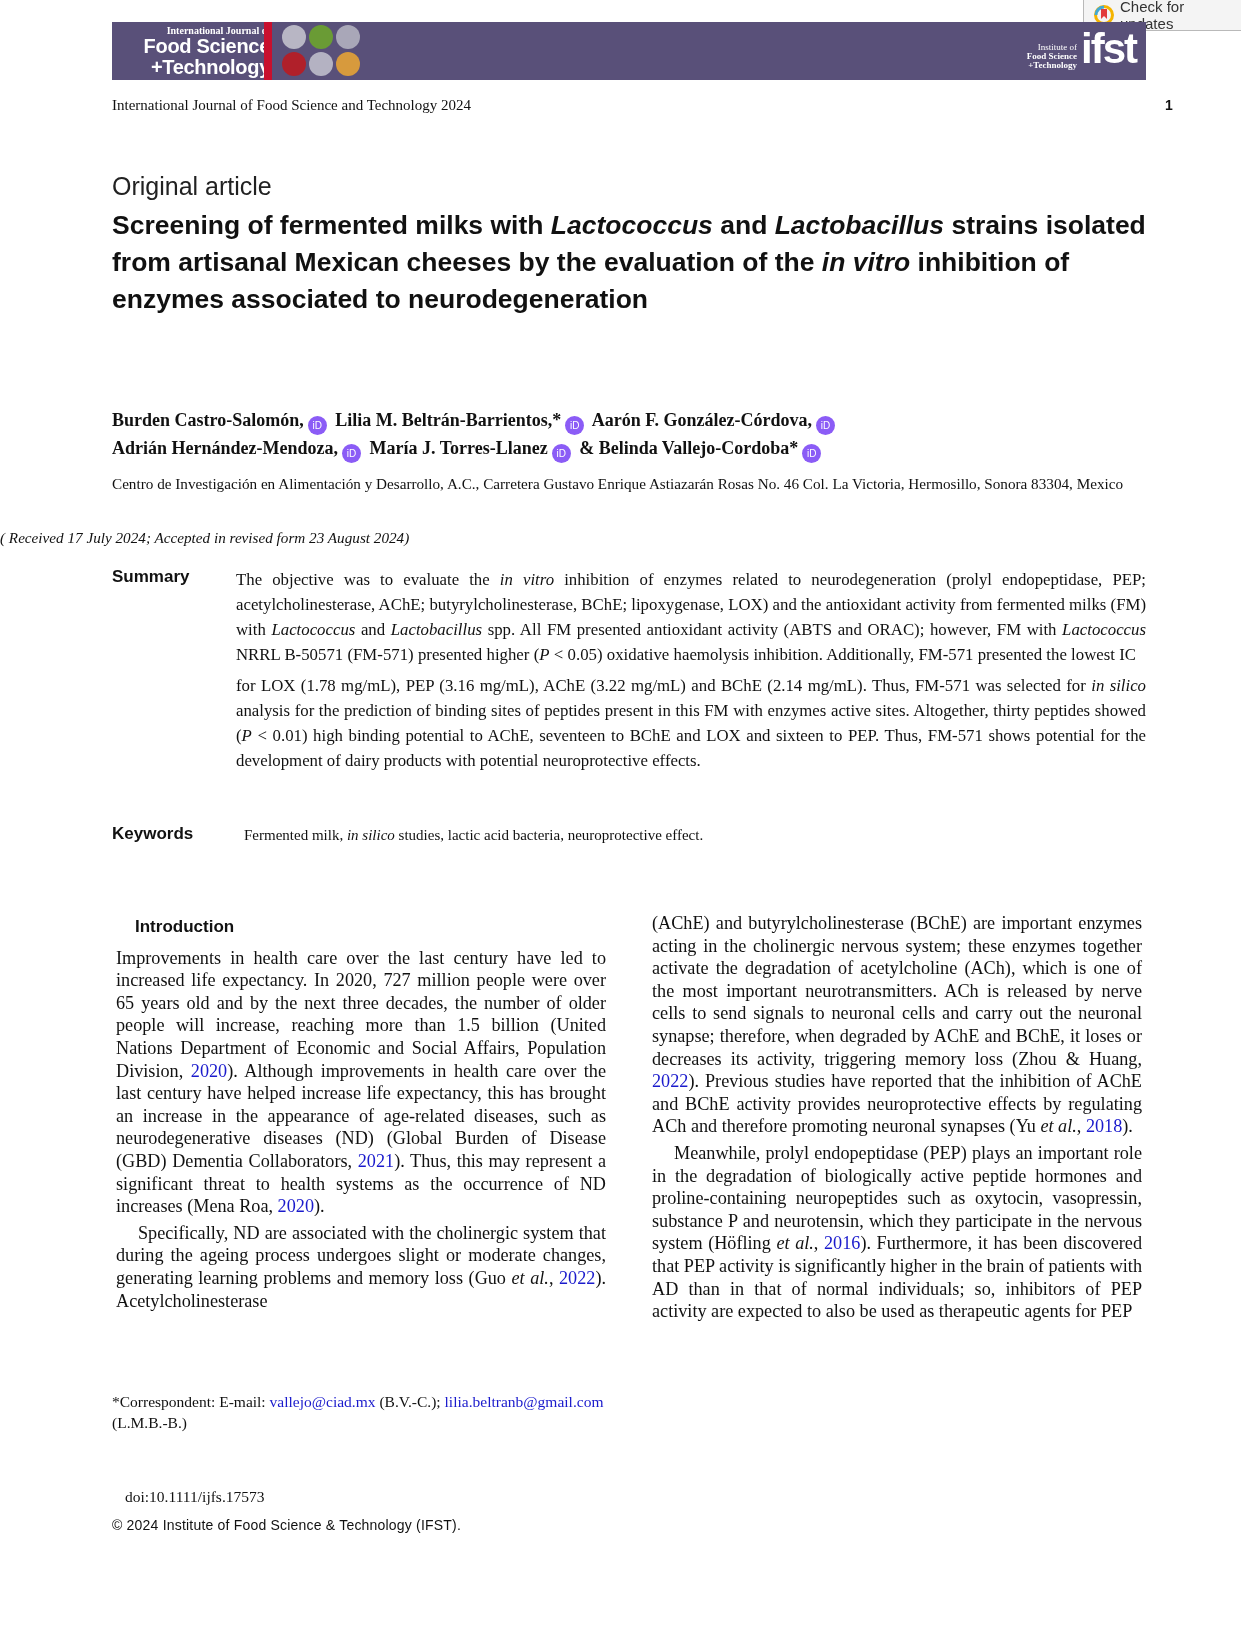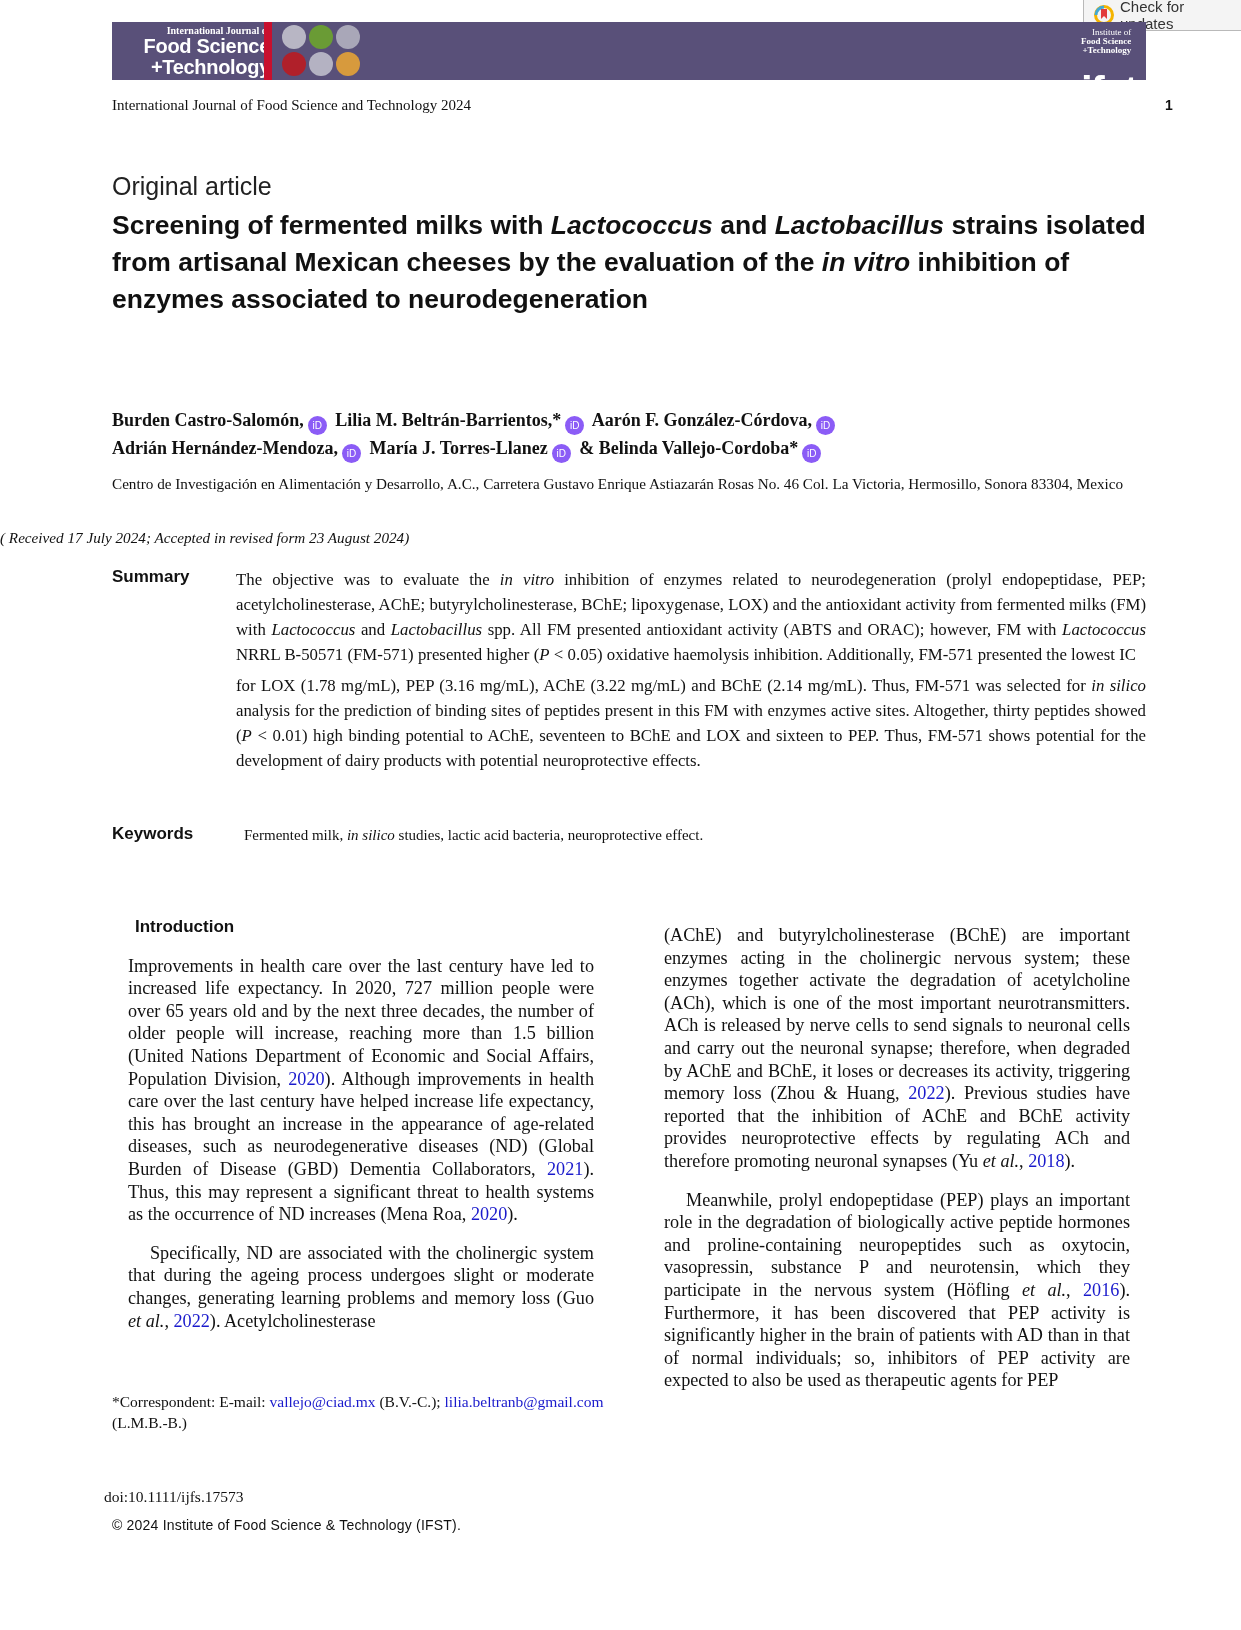--- a/index.html
+++ b/index.html
@@ -22,21 +22,21 @@
   }
   .banner-journal {
     position: absolute; left: 8px; top: 3px; width: 150px; color: #fff; text-align: right;
     font-family: "Liberation Sans", sans-serif;
   }
   .banner-journal .small { font-family: "Liberation Serif", serif; font-weight: bold; font-size: 10px; line-height: 11px; display:block; }
   .banner-journal .big { font-weight: bold; font-size: 20px; line-height: 21px; display:block; letter-spacing: -0.3px; }
   .banner-redbar { position: absolute; left: 152px; top: 0; width: 8px; height: 58px; background: #c8102e; }
   .banner-circles { position: absolute; left: 170px; top: 3px; width: 80px; height: 52px; }
   .circ { position: absolute; width: 24px; height: 24px; border-radius: 50%; }
-  .ifst { position: absolute; right: 10px; top: 6px; display: flex; align-items: flex-start; gap: 16px; color: #fff; flex-direction: column; }
+  .ifst { position: absolute; right: 10px; top: 6px; display: flex; align-items: flex-end; gap: 4px; color: #fff; }
   .ifst-text { font-family: "Liberation Serif", serif; font-size: 9px; line-height: 9px; text-align: right; }
   .ifst-text b { font-weight: bold; }
   .ifst-logo { font-family: "Liberation Sans", sans-serif; font-weight: bold; font-size: 42px; line-height: 42px; letter-spacing: -2px; }
 
   .running-head { position: absolute; left: 112px; top: 97px; font-size: 15px; }
   .page-num { position: absolute; left: 1165px; top: 97px; font-family: "Liberation Sans", sans-serif; font-weight: bold; font-size: 14px; }
 
   .article-type { position: absolute; left: 112px; top: 172px; font-family: "Liberation Sans", sans-serif; font-size: 25px; color: #222; }
   .title {
     position: absolute; left: 112px; top: 207px; width: 1040px;
@@ -56,27 +56,27 @@
   .label-sans { font-family: "Liberation Sans", sans-serif; font-weight: bold; font-size: 17px; }
   .summary-label { position: absolute; left: 112px; top: 567px; }
   .summary-text { position: absolute; left: 236px; top: 567px; width: 910px; font-size: 16.8px; line-height: 25px; text-align: justify; }
   .keywords-label { position: absolute; left: 112px; top: 824px; }
   .keywords-text { position: absolute; left: 244px; top: 827px; font-size: 15px; }
 
   .col { position: absolute; width: 498px; font-size: 18.2px; line-height: 22.6px; text-align: justify; }
   .col-left { left: 112px; top: 916px; }
   .col-right { left: 648px; top: 908px; }
   .section-head { font-family: "Liberation Sans", sans-serif; font-weight: bold; font-size: 17px; margin-bottom: 8px; margin-left: 23px; }
-  .col p { margin: 16px; }
+  .col p { margin: 4px; }
   .col p.indent { text-indent: 22px; }
   a.cite { color: #1a1acc; text-decoration: none; }
 
   .footnote { position: absolute; left: 112px; top: 1391px; width: 498px; font-size: 15.5px; line-height: 21px; }
   .footnote a { color: #1a1acc; text-decoration: none; }
-  .doi { position: absolute; left: 104px; top: 1488px; font-size: 15.5px; }
+  .doi { position: absolute; left: 125px; top: 1488px; font-size: 15.5px; }
   .copyright { position: absolute; left: 112px; top: 1517px; font-family: "Liberation Sans", sans-serif; font-size: 14px; letter-spacing: 0.2px; }
 </style>
 </head>
 <body>
 
 <div class="cfu">
   <span class="cfu-icon">
     <svg width="20" height="20" viewBox="0 0 20 20">
       <circle cx="10" cy="10" r="8.5" fill="none" stroke="#f4b400" stroke-width="3"></circle>
       <path d="M2 10 A8 8 0 0 1 10 2" fill="none" stroke="#3fa9d6" stroke-width="3"></path>

